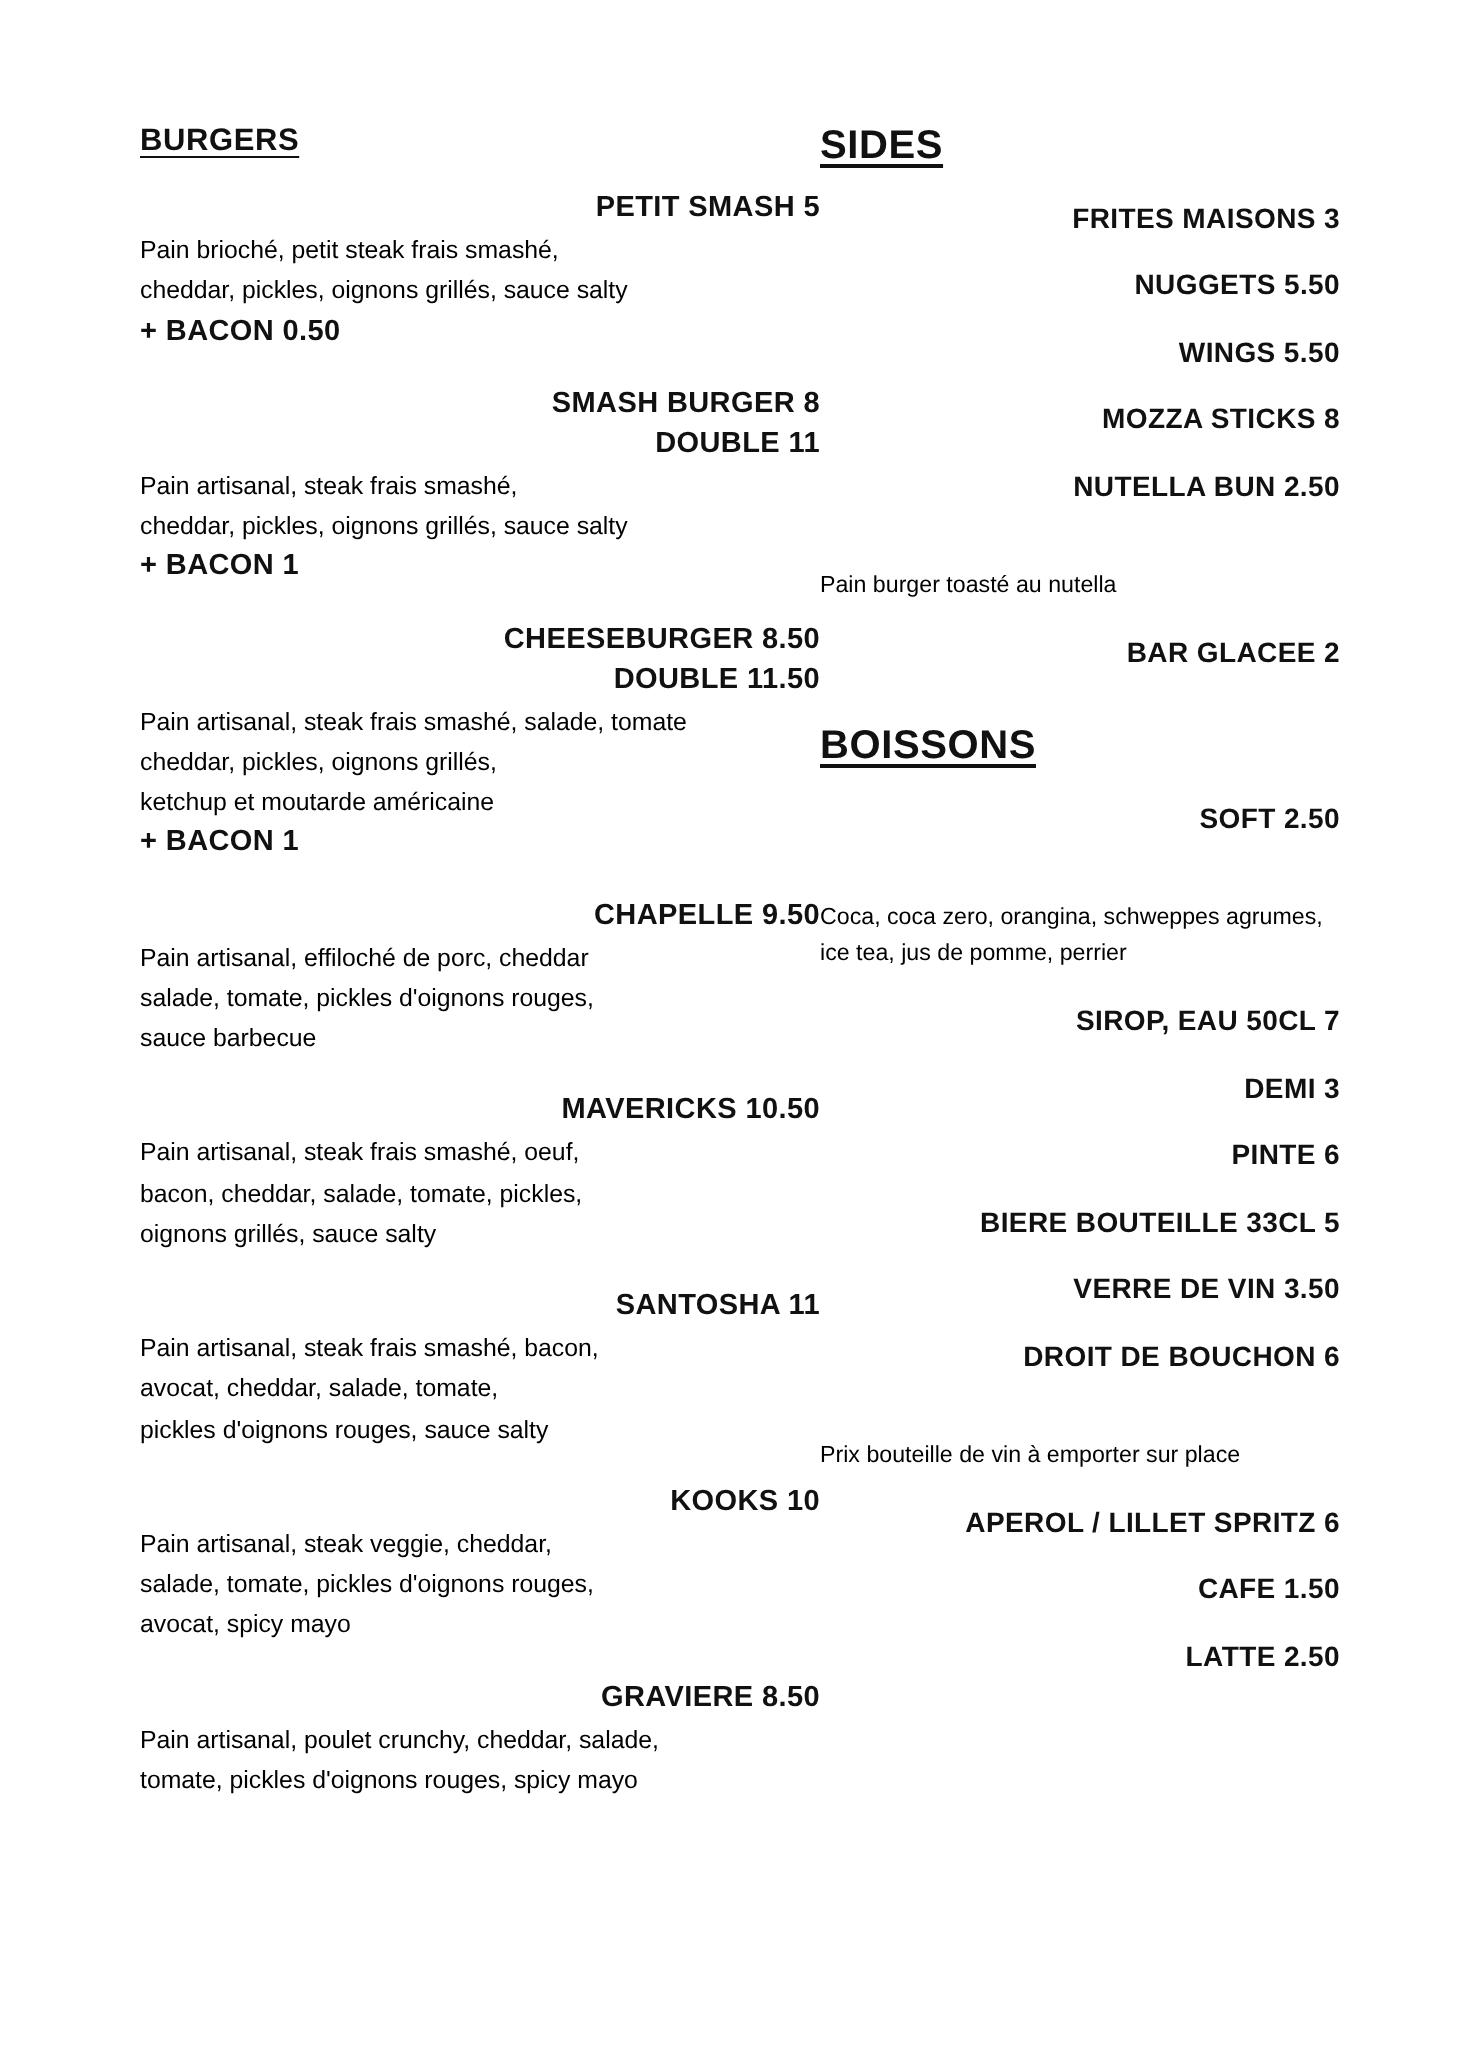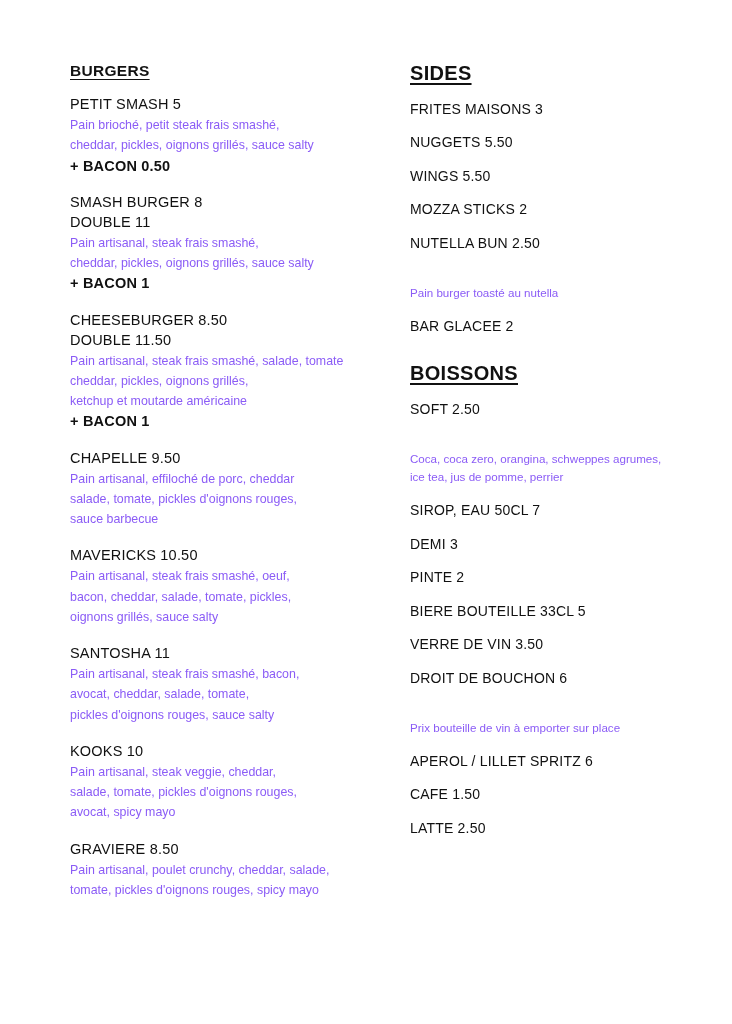--- a/index.html
+++ b/index.html
@@ -47,34 +47,35 @@
     line-height: 1.1;
   }
   .section-title.spaced-top {
     margin-top: 26px;
   }
   .item {
     margin-bottom: 17px;
   }
   .item-name {
     font-size: 14.5px;
-    font-weight: normal;
+    font-weight: bold;
     letter-spacing: 0.2px;
     line-height: 1.32;
     margin: 0;
+    text-align: right;
   }
   .item-name.second {
     margin-top: 1px;
   }
   .item-desc {
     font-size: 12.4px;
     font-weight: normal;
     line-height: 1.63;
     margin: 1px 0 0 0;
-    color: #8b5cf6;
+    color: #000000;
   }
   .item-extra {
     font-size: 14.5px;
     font-weight: bold;
     letter-spacing: 0.2px;
     margin: 1px 0 0 0;
     line-height: 1.32;
   }
   .right .item {
     margin-bottom: 15px;
@@ -160,21 +161,21 @@
         <div class="item tight">
           <p class="item-name">FRITES MAISONS 3</p>
         </div>
         <div class="item tight">
           <p class="item-name">NUGGETS 5.50</p>
         </div>
         <div class="item tight">
           <p class="item-name">WINGS 5.50</p>
         </div>
         <div class="item tight">
-          <p class="item-name">MOZZA STICKS 2</p>
+          <p class="item-name">MOZZA STICKS 8</p>
         </div>
       </div>
 
       <div class="section">
         <div class="item">
           <p class="item-name">NUTELLA BUN 2.50</p>
           <p class="item-desc">Pain burger toasté au nutella</p>
         </div>
         <div class="item">
           <p class="item-name">BAR GLACEE 2</p>
@@ -187,21 +188,21 @@
           <p class="item-name">SOFT 2.50</p>
           <p class="item-desc">Coca, coca zero, orangina, schweppes agrumes,<br>ice tea, jus de pomme, perrier</p>
         </div>
         <div class="item tight">
           <p class="item-name">SIROP, EAU 50CL 7</p>
         </div>
         <div class="item tight">
           <p class="item-name">DEMI 3</p>
         </div>
         <div class="item tight">
-          <p class="item-name">PINTE 2</p>
+          <p class="item-name">PINTE 6</p>
         </div>
         <div class="item tight">
           <p class="item-name">BIERE BOUTEILLE 33CL 5</p>
         </div>
         <div class="item tight">
           <p class="item-name">VERRE DE VIN 3.50</p>
         </div>
         <div class="item">
           <p class="item-name">DROIT DE BOUCHON 6</p>
           <p class="item-desc">Prix bouteille de vin à emporter sur place</p>

